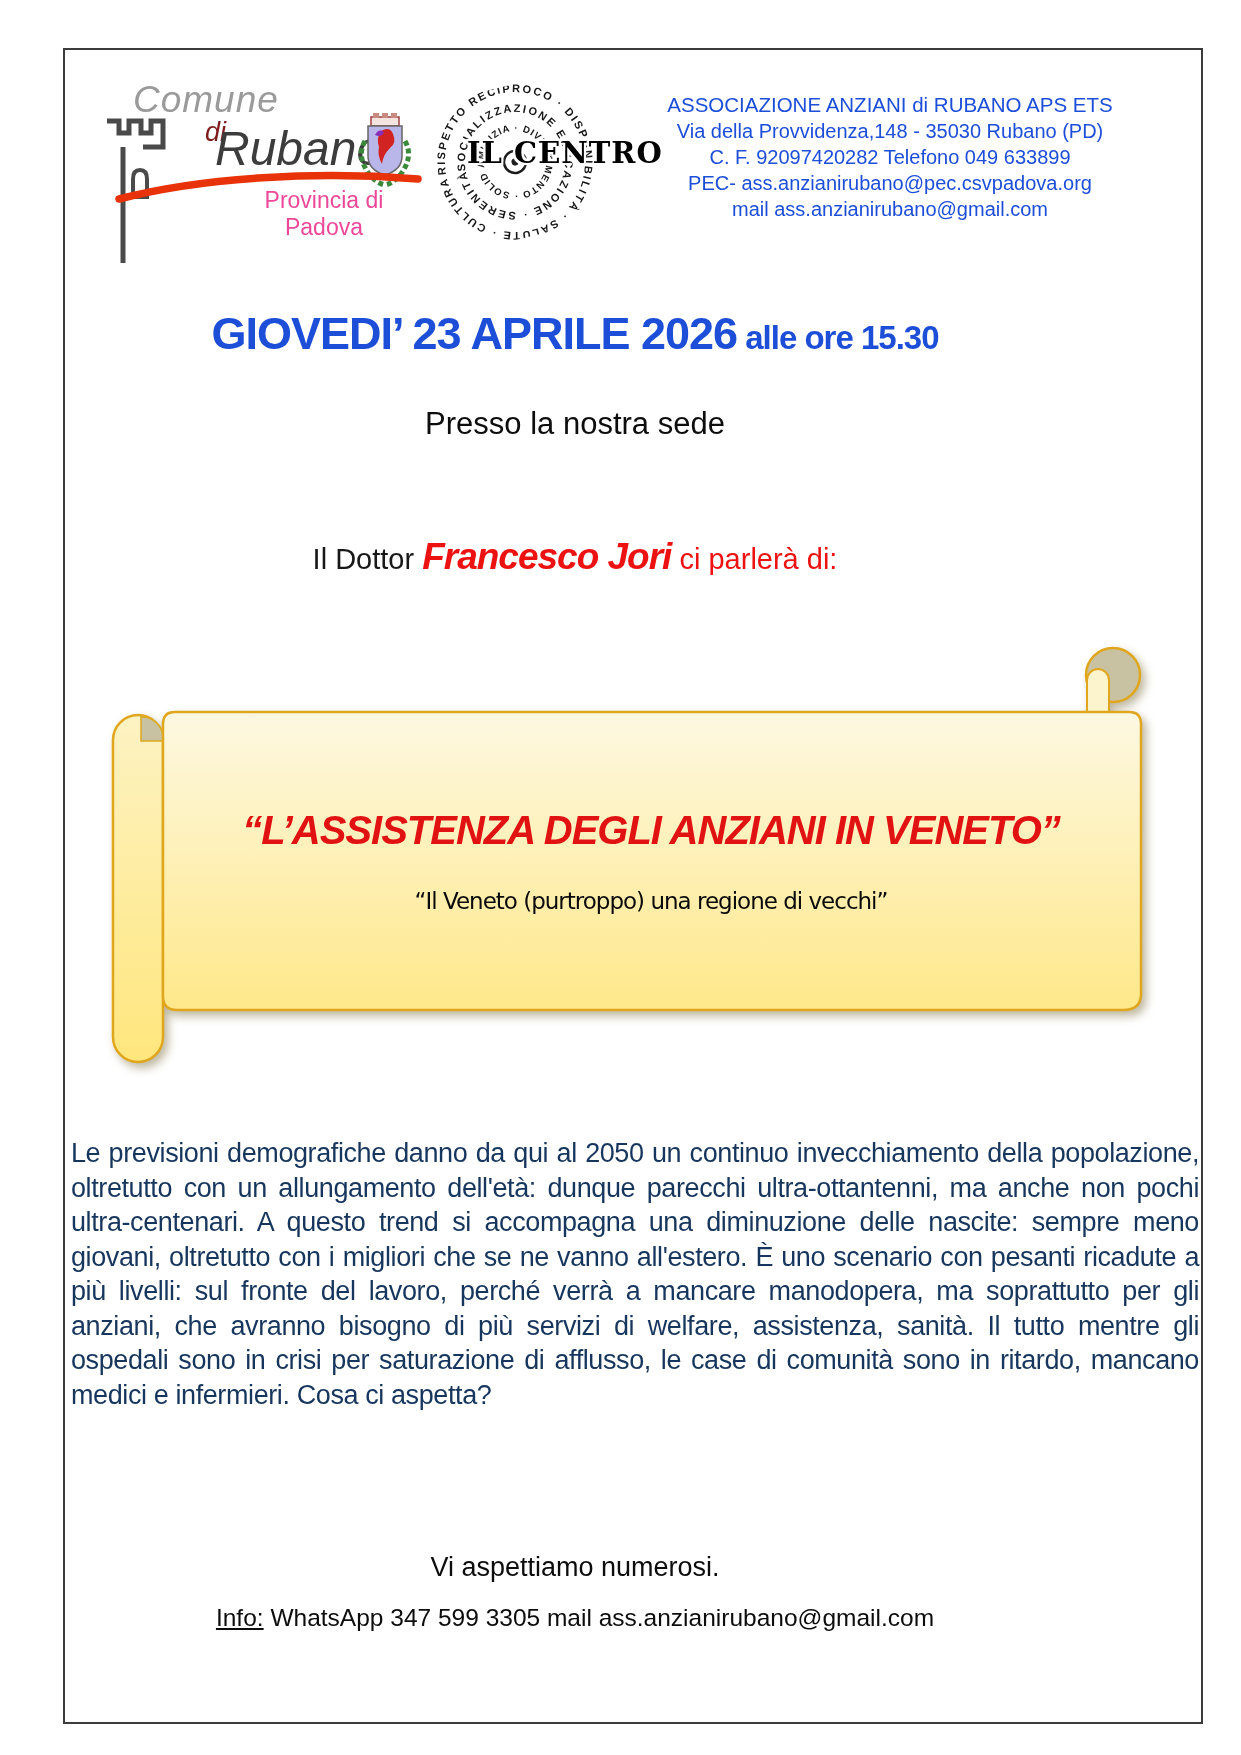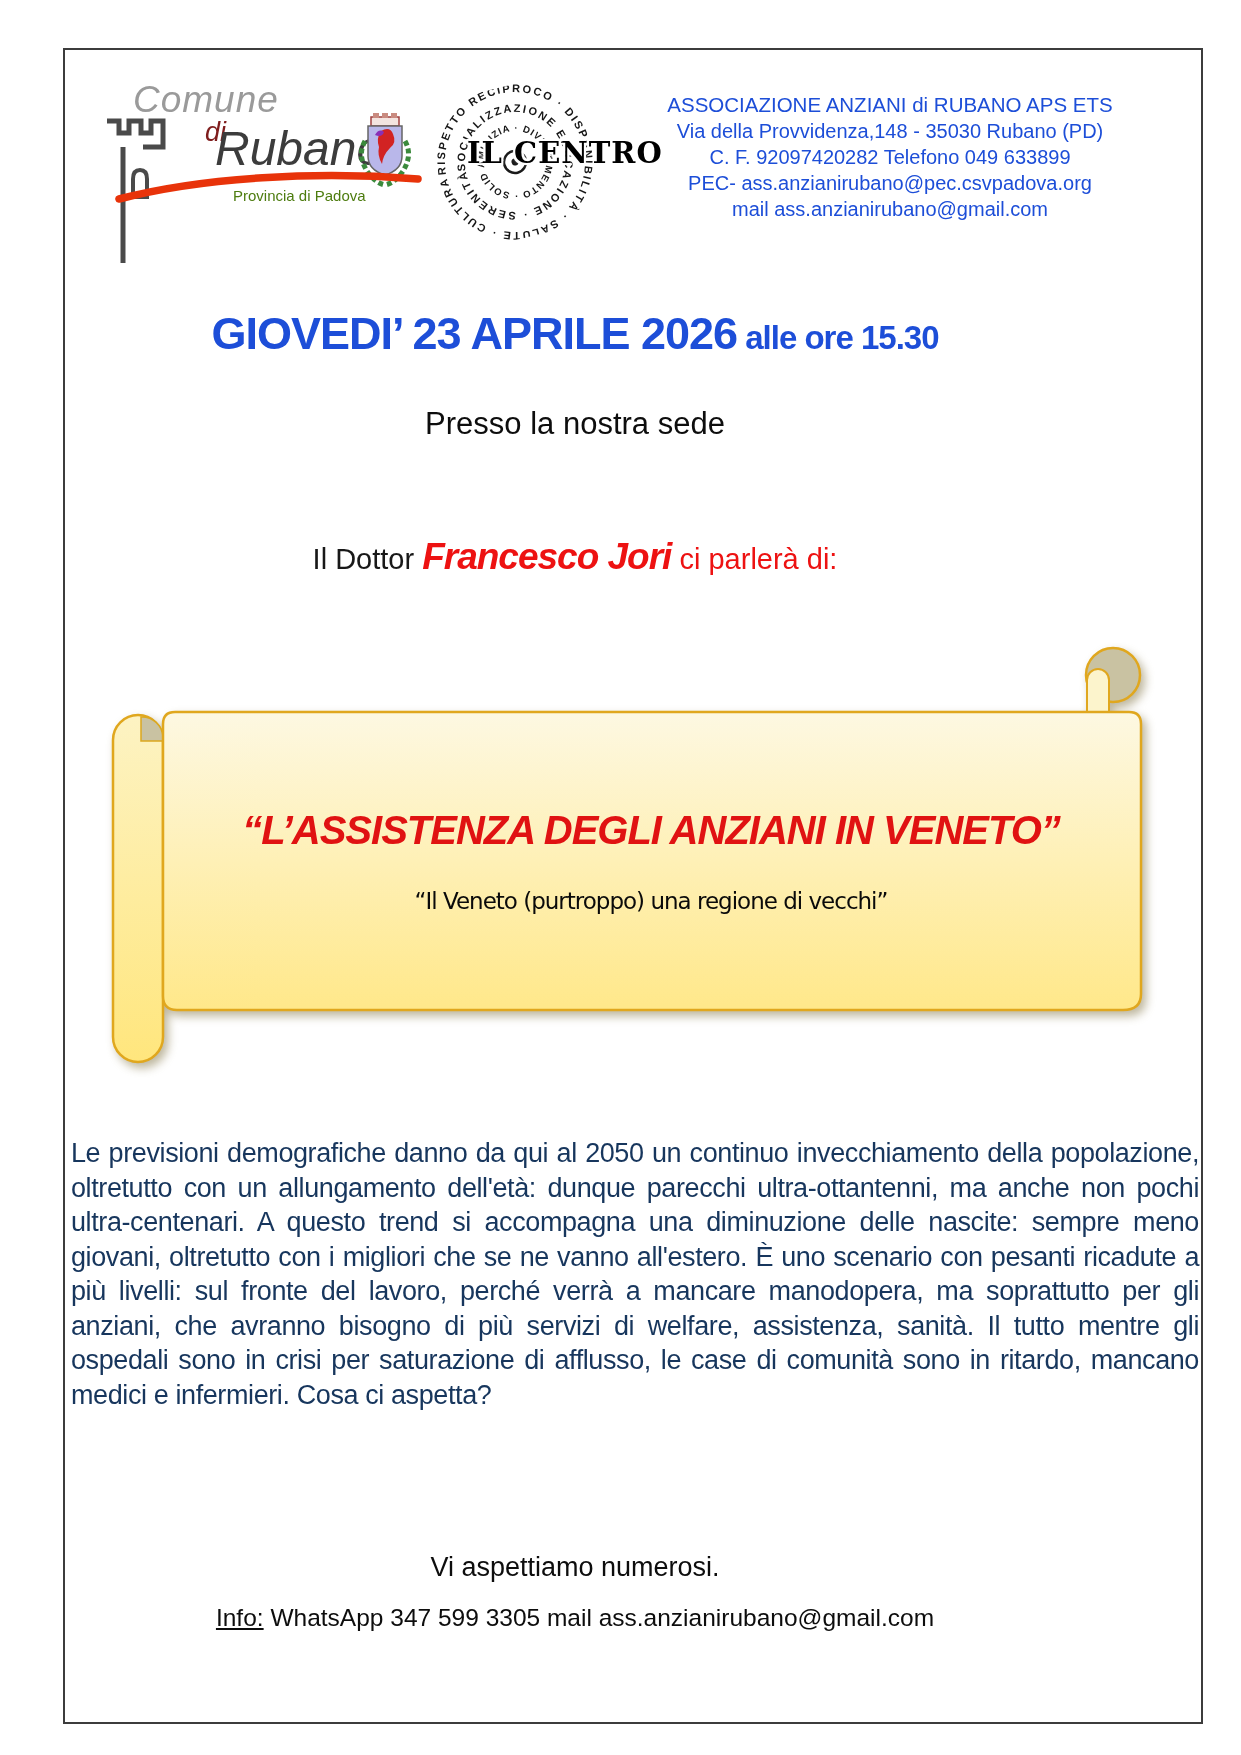--- a/index.html
+++ b/index.html
@@ -11,21 +11,21 @@
   .frame {
     position:absolute; left:50px; top:48px; width:1140px; height:1676px;
     border:2px solid #3c3c3c; background:#fff;margin-left:13px;
   }
 
   
   .logo-comune { position:absolute; left:28px; top:25px; width:335px; height:175px; }
   .lc-comune { position:absolute; left:40px; top:4px; font-size:37px; font-style:italic; color:#9a9a9a; letter-spacing:1px; }
   .lc-di     { position:absolute; left:112px; top:42px; font-size:27px; font-style:italic; color:#7f1d1d;text-align:center; }
   .lc-rubano { position:absolute; left:122px; top:46px; font-size:48px; font-style:italic; color:#3c3c3c; }
-  .lc-prov   { position:absolute; left:140px; top:112px; width:182px; text-align:left; font-size:15px; color:#4d7c0f; }
+  .lc-prov   { position:absolute; left:140px; top:112px; width:182px; text-align:center; font-size:23px; color:#ec4899; }
   .tower-svg { position:absolute; left:6px; top:38px; }
   .swoosh-svg{ position:absolute; left:20px; top:94px; }
   .crest-svg { position:absolute; left:262px; top:36px; }
 
   
   .stamp { position:absolute; left:348px; top:36px; width:204px; height:152px; }
   .stamp svg { transform:rotate(-14deg); }
   .stamp-label {
     position:absolute; left:54px; top:50px; white-space:nowrap;
     font-family:"DejaVu Serif", serif; font-weight:bold; font-size:29px; letter-spacing:1px; color:#000;

